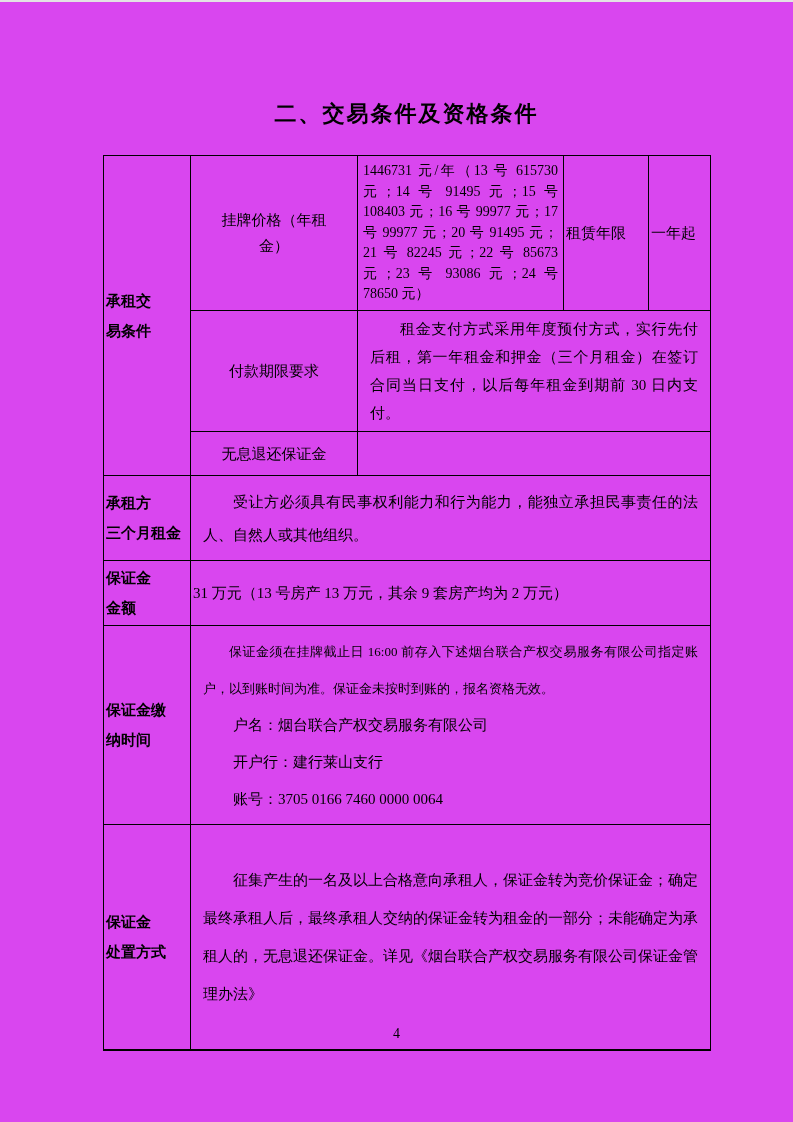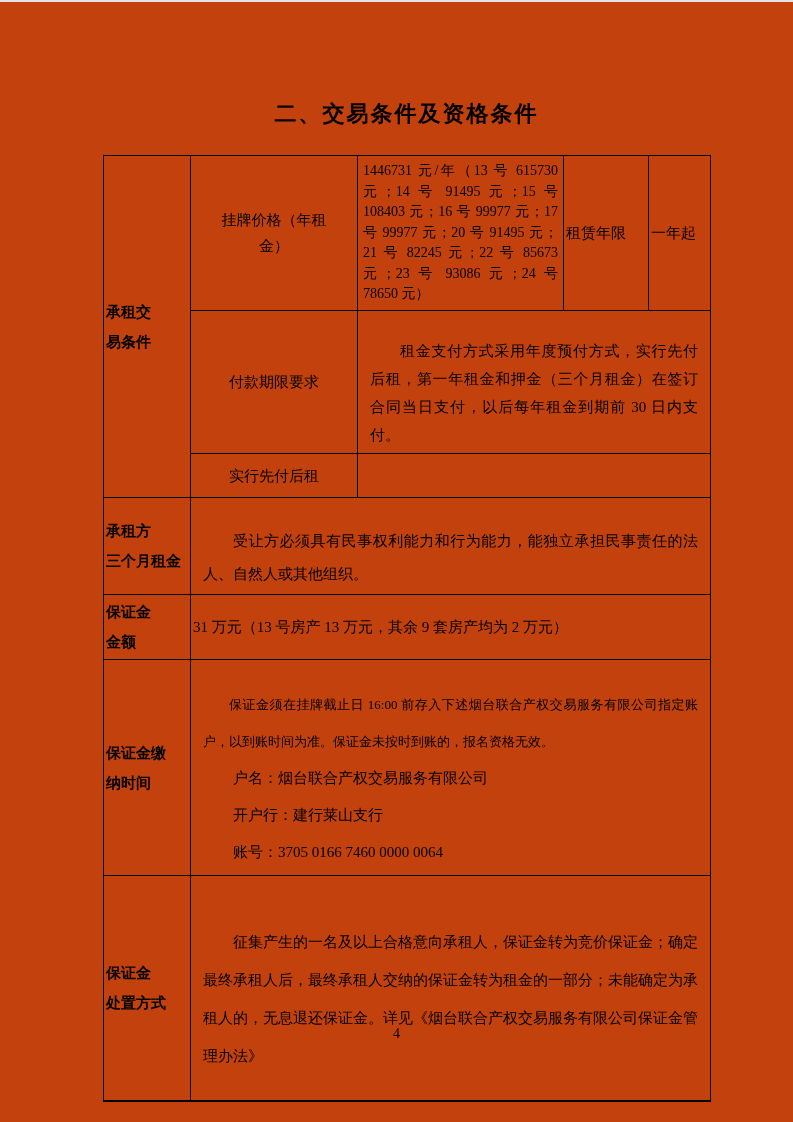--- a/index.html
+++ b/index.html
@@ -2,21 +2,21 @@
 <html><head>
 <meta charset="utf-8">
 <style>
   * { margin: 0; padding: 0; box-sizing: border-box; }
   html, body { background: #888; }
   .page {
     position: relative;
     width: 793px;
     height: 1122px;
     margin: 0 auto;
-    background: #c2410c;
+    background: #d946ef;
     font-family: "Liberation Serif", "DejaVu Serif", serif;
     color: #000000;
     overflow: hidden;
   }
   .top-edge {
     position: absolute;
     top: 0; left: 0;
     width: 100%; height: 2px;
     background: #e3e3e3;
   }
@@ -77,21 +77,20 @@
     padding: 3px 5px;
   }
   td.center-cell { text-align: left; padding: 2px; }
   td.paragraph-cell {
     text-align: justify;
     padding: 4px 12px;
   }
   .indent-para {
     text-indent: 2em;
     text-align: justify;
-    margin-top: 22px;
   }
   .payment-para { line-height: 28px; font-size: 15px; }
   .qualify-para {
     font-family: "Liberation Sans", "DejaVu Sans", sans-serif;
     font-size: 15px;
     line-height: 33px;
   }
   .deposit-time-para { line-height: 37px; font-size: 13px; }
   .account-line { line-height: 37px; text-indent: 2em; font-size: 15px; }
   .disposal-para { line-height: 38px; font-size: 15px; }
@@ -129,21 +128,21 @@
       <td class="center-cell">租赁年限</td>
       <td class="center-cell">一年起</td>
     </tr>
     <tr class="r2">
       <td class="sub-label">付款期限要求</td>
       <td class="paragraph-cell" colspan="3">
         <div class="indent-para payment-para">租金支付方式采用年度预付方式，实行先付后租，第一年租金和押金（三个月租金）在签订合同当日支付，以后每年租金到期前 30 日内支付。</div>
       </td>
     </tr>
     <tr class="r3">
-      <td class="sub-label">实行先付后租</td>
+      <td class="sub-label">无息退还保证金</td>
       <td class="paragraph-cell" colspan="3"></td>
     </tr>
     <tr class="r4">
       <td class="row-label">承租方
 三个月租金</td>
       <td class="paragraph-cell" colspan="4">
         <div class="indent-para qualify-para">受让方必须具有民事权利能力和行为能力，能独立承担民事责任的法人、自然人或其他组织。</div>
       </td>
     </tr>
     <tr class="r5">

